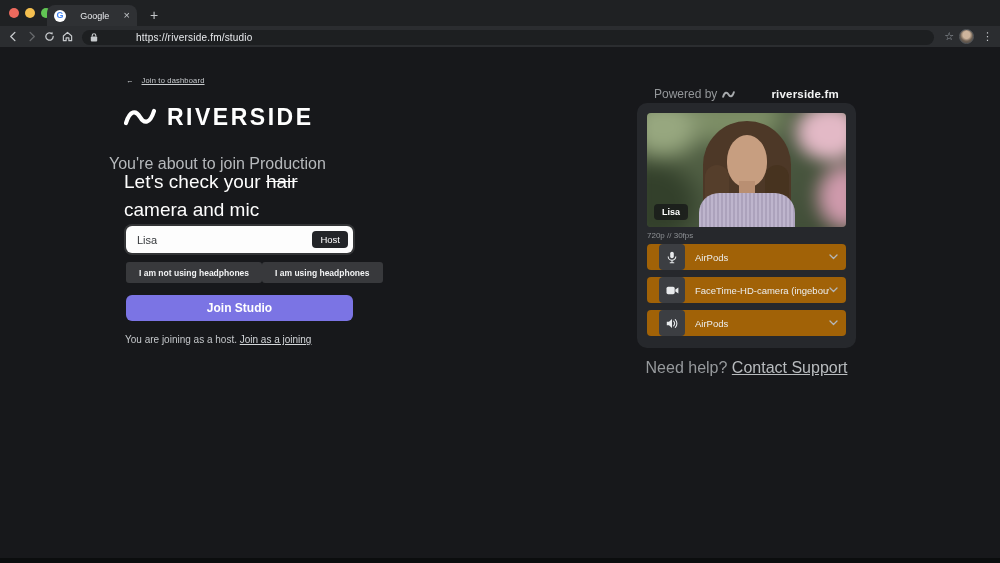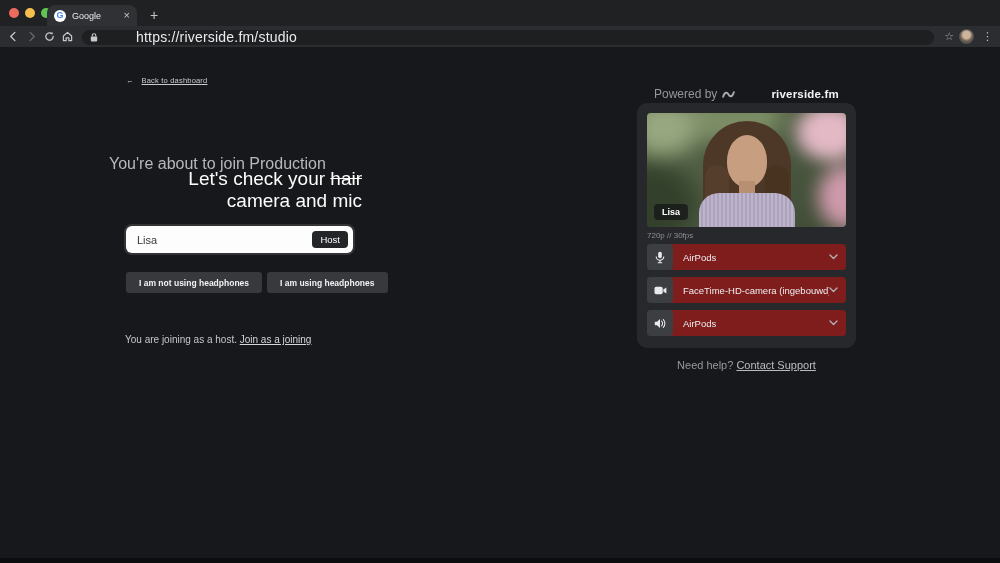--- a/index.html
+++ b/index.html
@@ -7,50 +7,50 @@
   .stage { position:relative; width:1000px; height:563px; background:#17181b; }
 
   
   .tabstrip { position:absolute; top:0; left:0; width:1000px; height:26px; background:#1f2123; }
   .traffic { position:absolute; top:8px; width:10px; height:10px; border-radius:50%; }
   .t-red { left:9px; background:#ed6a5e; }
   .t-yellow { left:25px; background:#f4bf4f; }
   .t-green { left:41px; background:#61c554; }
   .tab { position:absolute; left:47px; top:5px; width:90px; height:21px; background:#2f3134; border-radius:8px 8px 0 0; display:flex; align-items:center; padding:0 7px; gap:6px; }
   .favicon { width:12px; height:12px; border-radius:50%; background:#fff; display:flex; align-items:center; justify-content:center; font-size:9px; font-weight:bold; color:#4285f4; line-height:1; }
-  .tab-title { color:#e8eaed; font-size:9px; flex:1; white-space:nowrap; overflow:hidden; }
+  .tab-title { color:#e8eaed; font-size:9px; flex:1; white-space:nowrap; overflow:hidden;text-align:center; }
   .tab-close { color:#c3c6c9; font-size:11px; cursor:default; line-height:1; }
   .newtab { position:absolute; left:145px; top:6px; color:#c3c6c9; font-size:14px; width:18px; height:18px; display:flex; align-items:center; justify-content:center; }
 
   .toolbar { position:absolute; top:26px; left:0; width:1000px; height:21px; background:#2b2d30; display:flex; align-items:center; }
   .nav-ic { width:18px; height:15px; display:flex; align-items:center; justify-content:center; color:#c7cacd; }
   .nav-ic svg { display:block; }
   .nav-ic.dim { opacity:.38; }
   .nav-back { margin-left:4px; }
   .urlbar { position:absolute; left:82px; top:29.5px; width:852px; height:15px; background:#1d1f21; border-radius:8px; display:flex; align-items:center; padding:0 8px; gap:6px; }
-  .url-text { color:#e8eaed; font-size:14px; letter-spacing:.2px;padding-left:32px; }
+  .url-text { color:#e8eaed; font-size:10px; letter-spacing:.2px;padding-left:32px; }
   .tb-right { position:absolute; right:4px; top:26px; height:21px; display:flex; align-items:center; gap:5px; }
   .star { color:#9aa0a6; font-size:11px; }
   .avatar { width:15px; height:15px; border-radius:50%; background:radial-gradient(circle at 50% 38%, #cdb49c 0 34%, #6b5e52 60%, #4a4542 100%); border:1px solid #55585c; }
   .kebab { color:#c7cacd; font-size:11px; letter-spacing:0; padding:0 3px; }
 
   
   .backlink { position:absolute; left:126px; top:76px; display:flex; align-items:center; gap:8px; color:#c9cccf; font-size:7.5px; }
   .backlink .txt { text-decoration:underline; letter-spacing:.2px; }
   .logo { position:absolute; left:123px; top:103px; display:flex; align-items:center; gap:10px; }
   .logo-text { color:#ffffff; font-size:23px; font-weight:bold; letter-spacing:2.5px; }
   .subtitle { position:absolute; left:109px; top:155px; color:#b6b9bc; font-size:16px; }
-  .heading { position:absolute; left:124px; top:168px; width:238px; color:#fdfdfd; font-size:19px; line-height:22px; font-weight:400;text-align:right; }
+  .heading { position:absolute; left:124px; top:168px; width:238px; color:#fdfdfd; font-size:19px; line-height:28px; font-weight:400; }
   .heading .strike { text-decoration:line-through; }
 
   .name-input { position:absolute; left:126px; top:226px; width:227px; height:27px; background:#fdfdfd; border-radius:6px; display:flex; align-items:center; padding:0 5px 0 11px; box-shadow:0 0 0 2px rgba(255,255,255,.12); }
   .name-input input { flex:1; border:0; outline:0; background:transparent; color:#35383b; font-size:11px; font-family:"Liberation Sans", sans-serif; }
   .host-badge { background:#232528; color:#fff; font-size:9.5px; padding:3px 8px; border-radius:4px; }
 
-  .hp-row { position:absolute; left:126px; top:272px; display:flex; gap:5px; }
+  .hp-row { position:absolute; left:126px; top:262px; display:flex; }
   .hp-btn { background:#38393c; color:#f2f3f4; font-size:8.5px; font-weight:bold; border:0; border-radius:3px; height:21px; padding:0 13px; font-family:"Liberation Sans", sans-serif; white-space:nowrap; }
 
   .join-btn { position:absolute; left:126px; top:295px; width:227px; height:26px; background:#7b74e4; border:0; border-radius:6px; color:#ffffff; font-size:12px; font-weight:bold; font-family:"Liberation Sans", sans-serif; }
 
   .foot { position:absolute; left:125px; top:334px; color:#c4c7ca; font-size:10px; }
   .foot .link { text-decoration:underline; color:#d4d7da; }
 
   
   .powered { position:absolute; left:637px; top:87px; width:219px; display:flex; align-items:center; justify-content:center; gap:5px; }
   .powered .pby { color:#94979a; font-size:12px; }
@@ -70,27 +70,27 @@
   .hair { position:absolute; left:56px; top:8px; width:88px; height:120px; background:#4d3827; border-radius:44px 44px 26px 26px; }
   .hair-side-l { position:absolute; left:58px; top:52px; width:24px; height:70px; background:#553e2b; border-radius:12px; }
   .hair-side-r { position:absolute; left:118px; top:52px; width:24px; height:70px; background:#47331f; border-radius:12px; }
   .face { position:absolute; left:80px; top:22px; width:40px; height:52px; background:#c79e80; border-radius:50% 50% 46% 46%; }
   .neck { position:absolute; left:92px; top:68px; width:16px; height:14px; background:#b98f72; }
   .sweater { position:absolute; left:52px; top:80px; width:96px; height:40px; background:#b5abc6; border-radius:20px 20px 0 0;
     background-image:repeating-linear-gradient(90deg, rgba(255,255,255,.12) 0 2px, rgba(0,0,0,.05) 2px 4px); }
   .name-tag { position:absolute; left:7px; bottom:7px; background:rgba(20,20,22,.72); color:#fff; font-size:9px; font-weight:bold; padding:3px 8px; border-radius:4px; }
   .quality { position:absolute; left:10px; top:128px; color:#8d9094; font-size:8px; }
 
-  .dev-row { position:absolute; left:10px; width:199px; height:26px; background:#7f1d1d; border-radius:4px; display:flex; align-items:center; }
+  .dev-row { position:absolute; left:10px; width:199px; height:26px; background:#a16207; border-radius:4px; display:flex; align-items:center;padding-left:12px; }
   .dev-1 { top:141px; } .dev-2 { top:174px; } .dev-3 { top:207px; }
   .dev-ic { width:26px; height:26px; background:#3c3e42; border-radius:4px; display:flex; align-items:center; justify-content:center; color:#e8eaec; flex:none; }
   .dev-label { color:#eceeef; font-size:9.5px; margin-left:10px; flex:1; white-space:nowrap; overflow:hidden; }
   .dev-chev { color:#b4b7ba; margin-right:8px; flex:none; display:flex; }
 
-  .help { position:absolute; left:637px; top:359px; width:219px; text-align:center; color:#96999c; font-size:11px; }
+  .help { position:absolute; left:637px; top:359px; width:219px; text-align:center; color:#96999c; font-size:16px; }
   .help .link { color:#b9bcbf; text-decoration:underline; }
 
   .bottom-bar { position:absolute; left:0; bottom:0; width:1000px; height:5px; background:#0b0d0e; }
 </style>
 </head>
 <body>
 
 <div class="stage">
 
   <div class="tabstrip">
@@ -140,38 +140,47 @@
   </div>
 
   <div class="tb-right">
     <span class="star">☆</span>
     <span class="avatar"></span>
     <span class="kebab">⋮</span>
   </div>
 
   <a class="backlink">
     <span>←</span>
-    <span class="txt">Back to dashboard</span>
+    <span class="txt">Join to dashboard</span>
   </a>
 
+  <div class="logo">
+    <span style="display:flex;">
+      <svg width="34" height="28" viewBox="0 0 34 28">
+          <path d="M3 20 C7 7, 13 7, 17 14 C21 21, 27 21, 31 8" fill="none" stroke="#ffffff" stroke-width="4.2" stroke-linecap="round"></path>
+        </svg>
+    </span>
+    <span class="logo-text">RIVERSIDE</span>
+  </div>
 
   <div class="subtitle">You're about to join Production</div>
 
   <div class="heading"><span>Let's check your </span><span class="strike">hair</span><span> camera and mic</span></div>
 
   <div class="name-input">
     <input type="text" value="Lisa" style="">
     <span class="host-badge">Host</span>
   </div>
 
   <div class="hp-row">
     <button class="hp-btn">I am not using headphones</button>
     <button class="hp-btn">I am using headphones</button>
   </div>
 
+  <button class="join-btn">Join Studio</button>
 
   <div class="foot"><span>You are joining as a host. </span><a class="link">Join as a joining</a></div>
 
   <div class="powered">
     <span class="pby">Powered by</span>
     <span style="display:flex;">
       <svg width="13" height="11" viewBox="0 0 34 28">
           <path d="M3 20 C7 7, 13 7, 17 14 C21 21, 27 21, 31 8" fill="none" stroke="#a7aaad" stroke-width="5" stroke-linecap="round"></path>
         </svg>
     </span>

